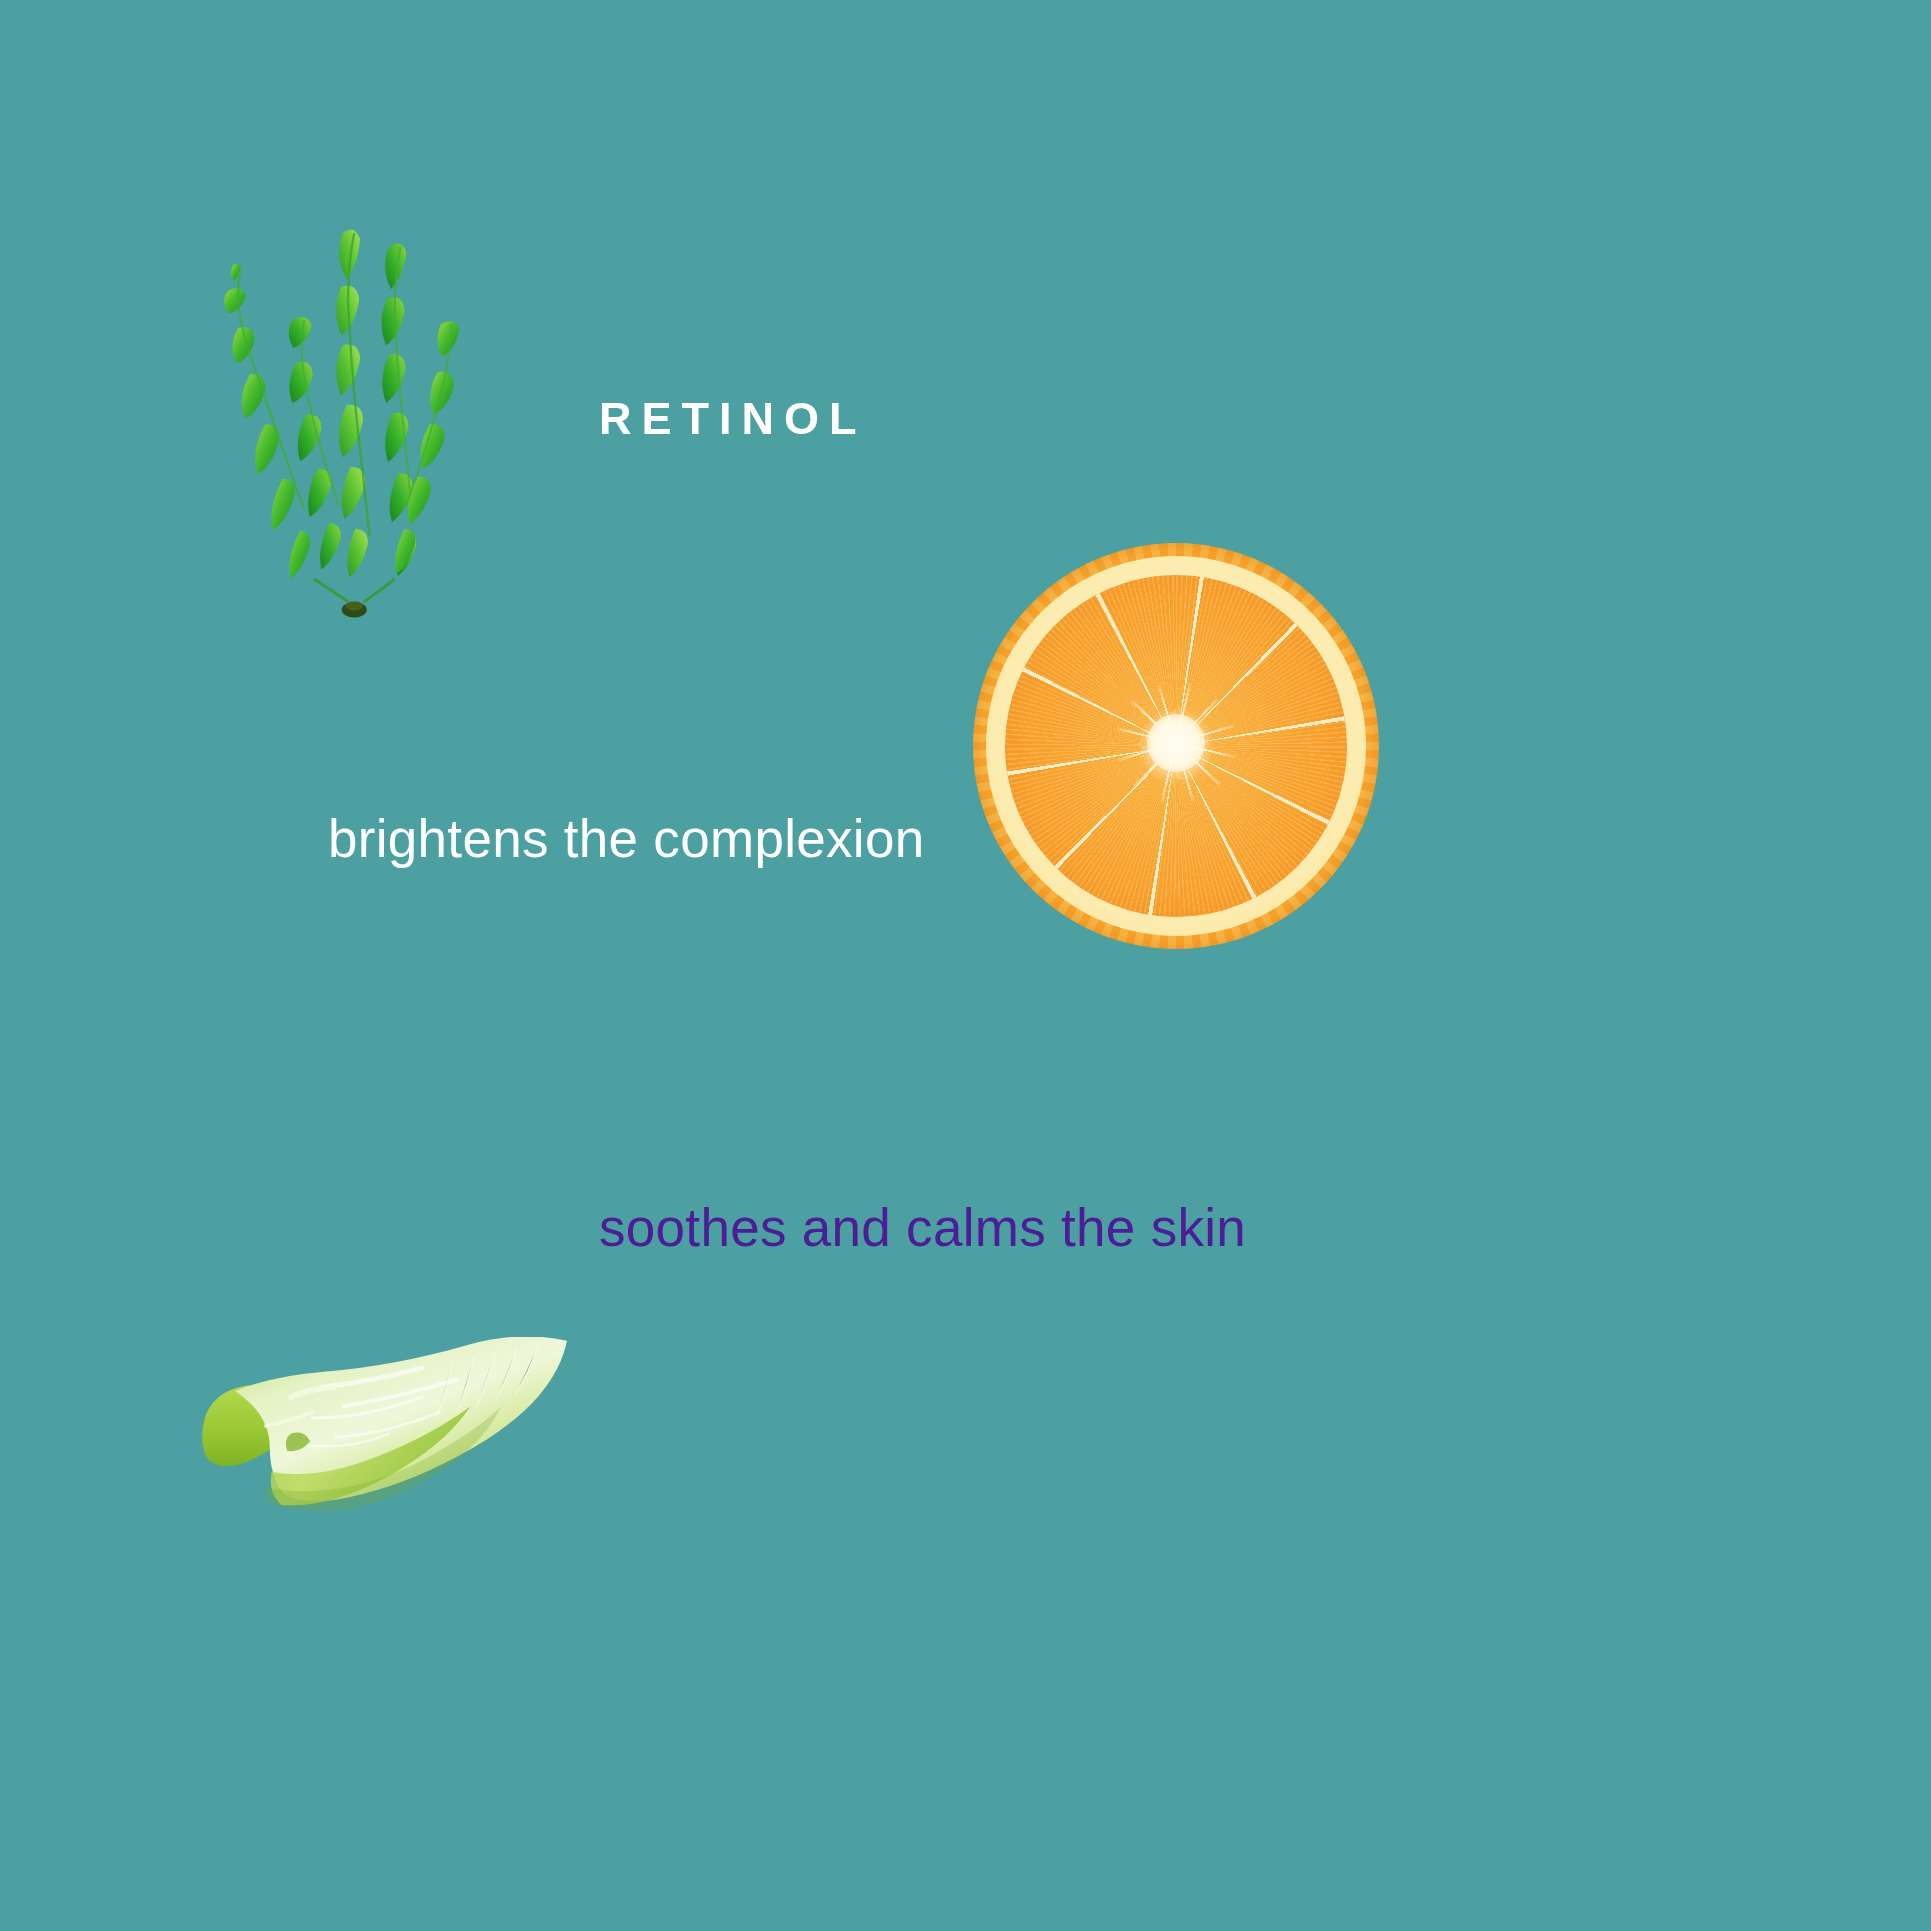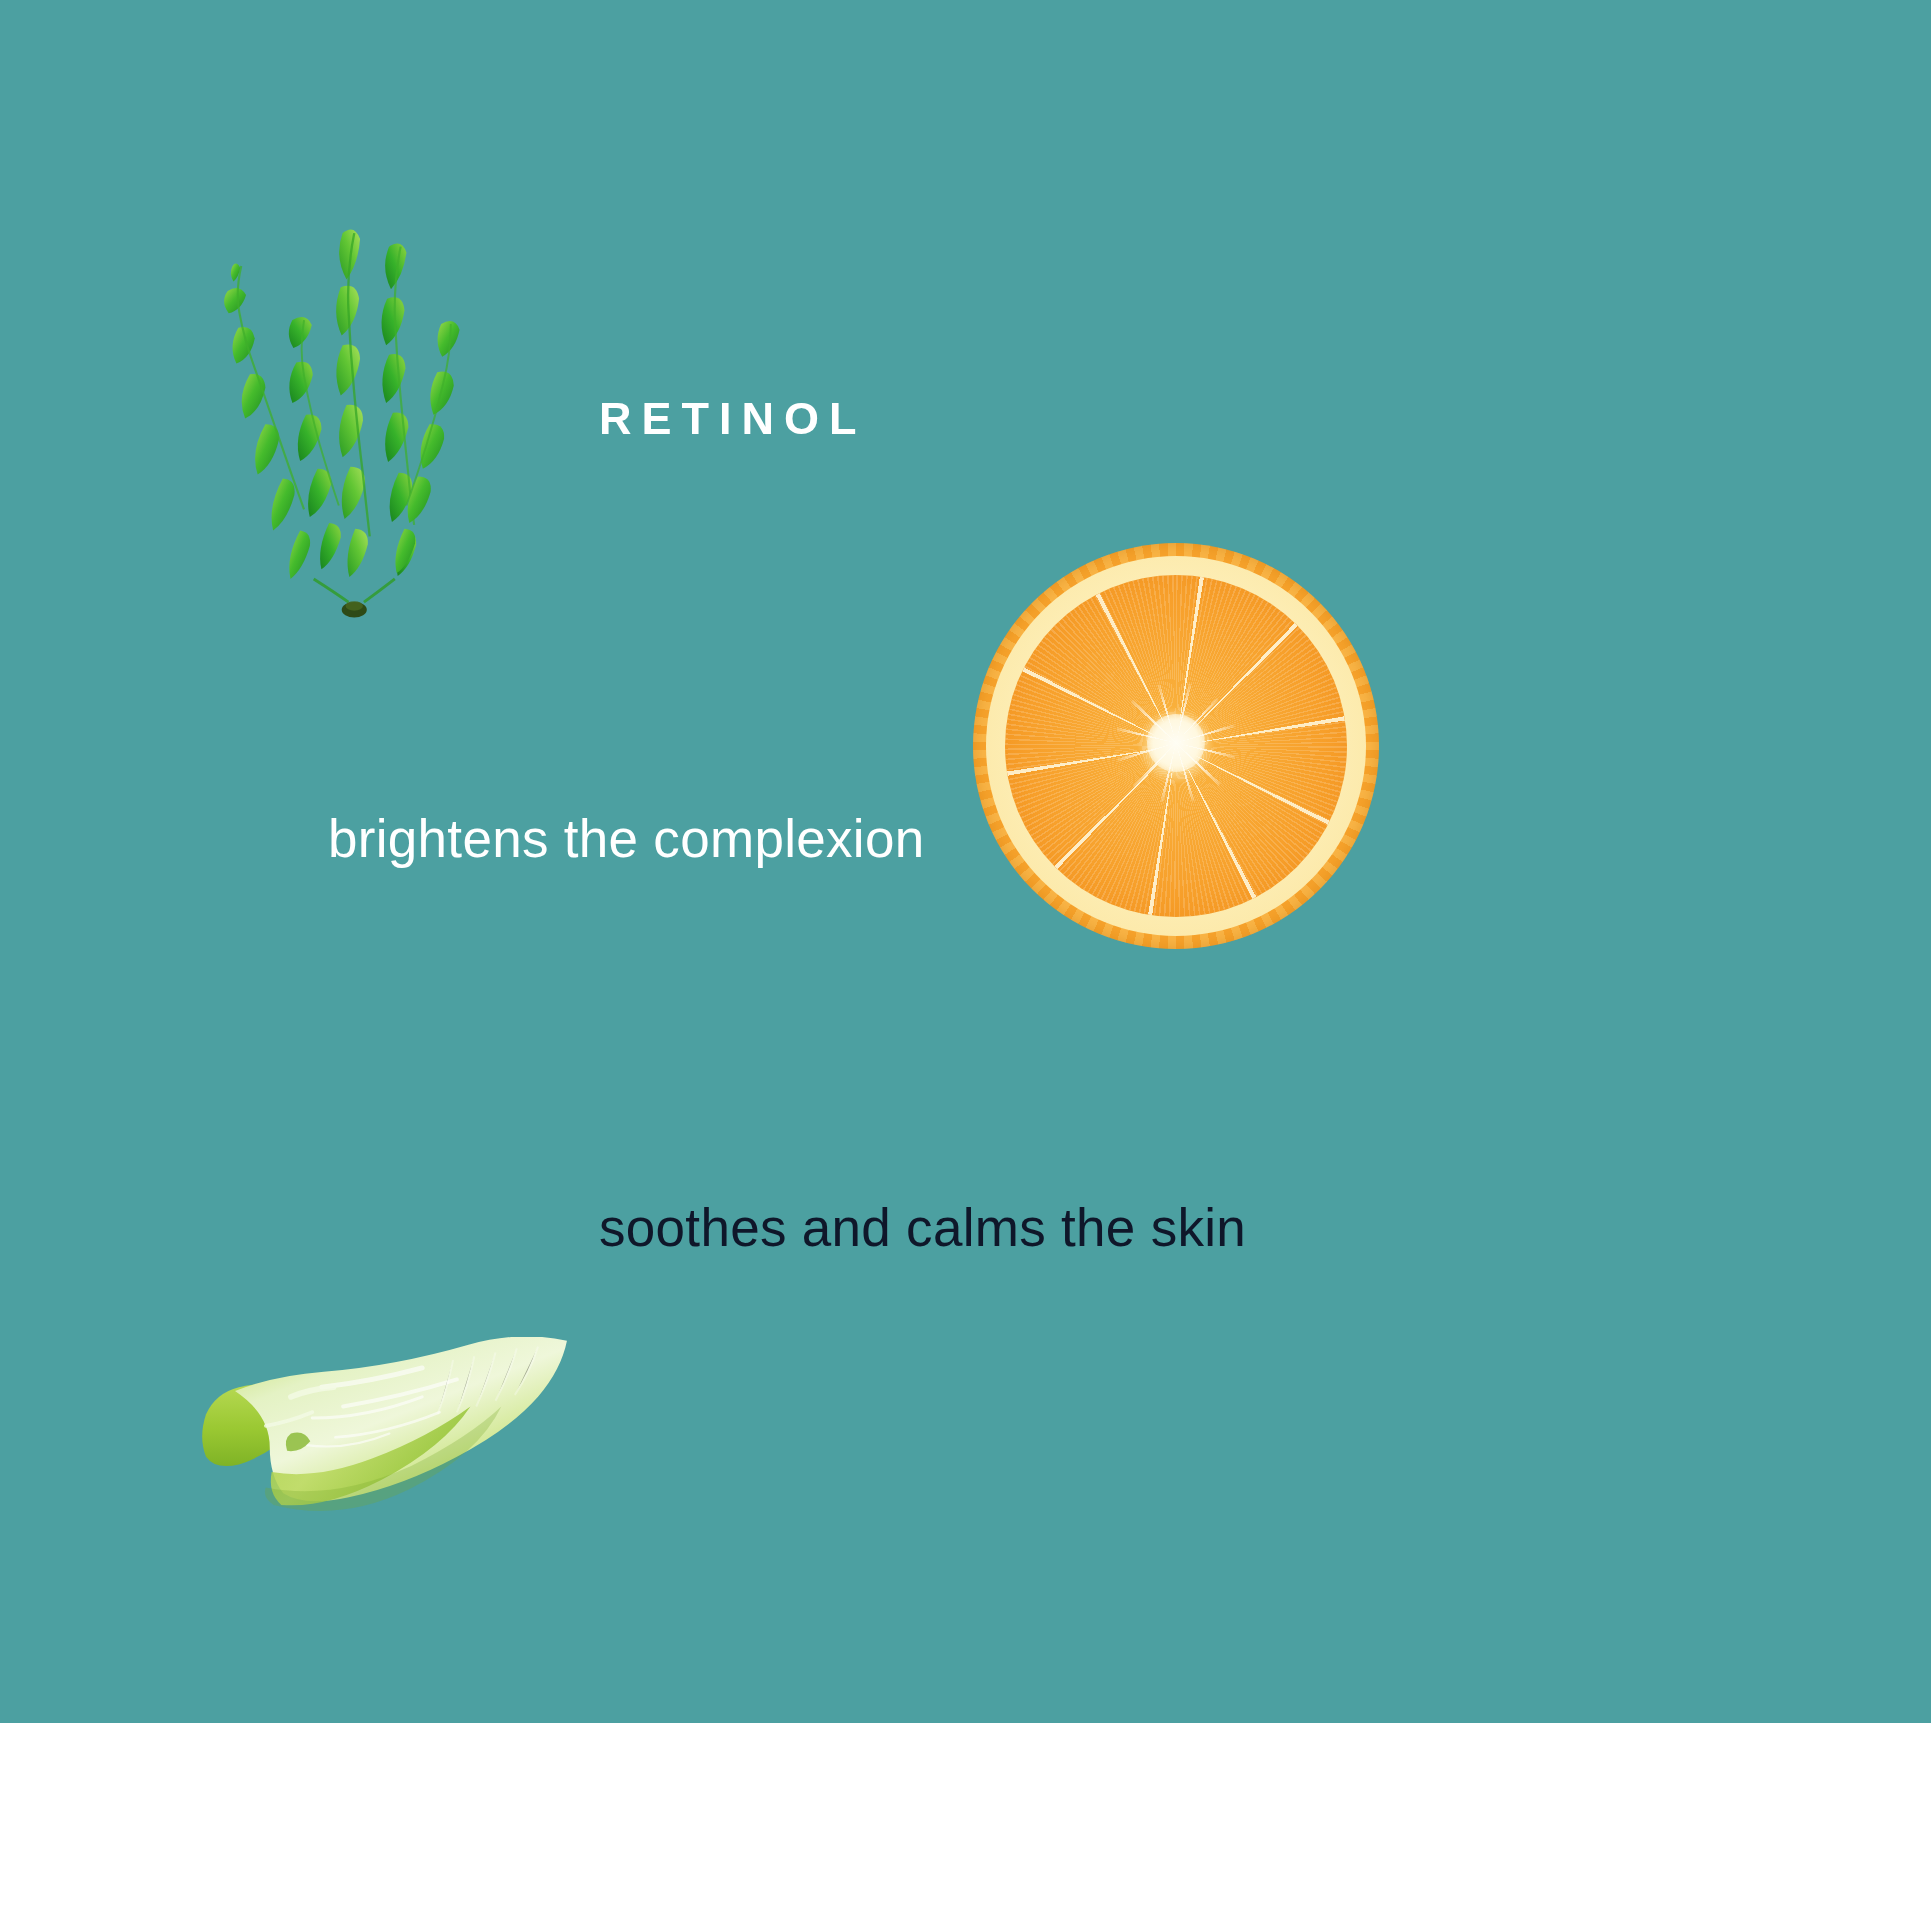--- a/index.html
+++ b/index.html
@@ -10,21 +10,21 @@
   body {
     width: 1931px;
     height: 1931px;
     overflow: hidden;
     font-family: "Liberation Sans", sans-serif;
   }
 
   #poster {
     position: relative;
     width: 1931px;
-    height: 1723px;
+    height: 1931px;
     background: #4CA0A1;
     overflow: hidden;
   }
 
   
   .ingredient-text {
     position: absolute;
     color: #ffffff;
   }
   .ing-title {
@@ -342,17 +342,17 @@
         <path d="M352 10 q-8 26 -24 50"></path>
       </g>
 
       <path d="M96 100 q14 -4 20 8 q-10 12 -24 10 q-4 -12 4 -18z" fill="#7FB326" opacity="0.75"></path>
 
       <path d="M70 156 q70 14 150 -22 q60 -30 94 -62 q-24 50 -96 86 q-70 34 -140 16 q-12 -8 -8 -18z" fill="#78A92A" opacity="0.28"></path>
     </svg>
   </div>
 
   <div class="ingredient-text" id="text-aloe-vera">
-    <div class="ing-desc" style="color: #0f172a;">soothes and calms the skin</div>
+    <div class="ing-desc" style="color: #4c1d95;">soothes and calms the skin</div>
   </div>
 
 </div>
 
 
 </body></html>

